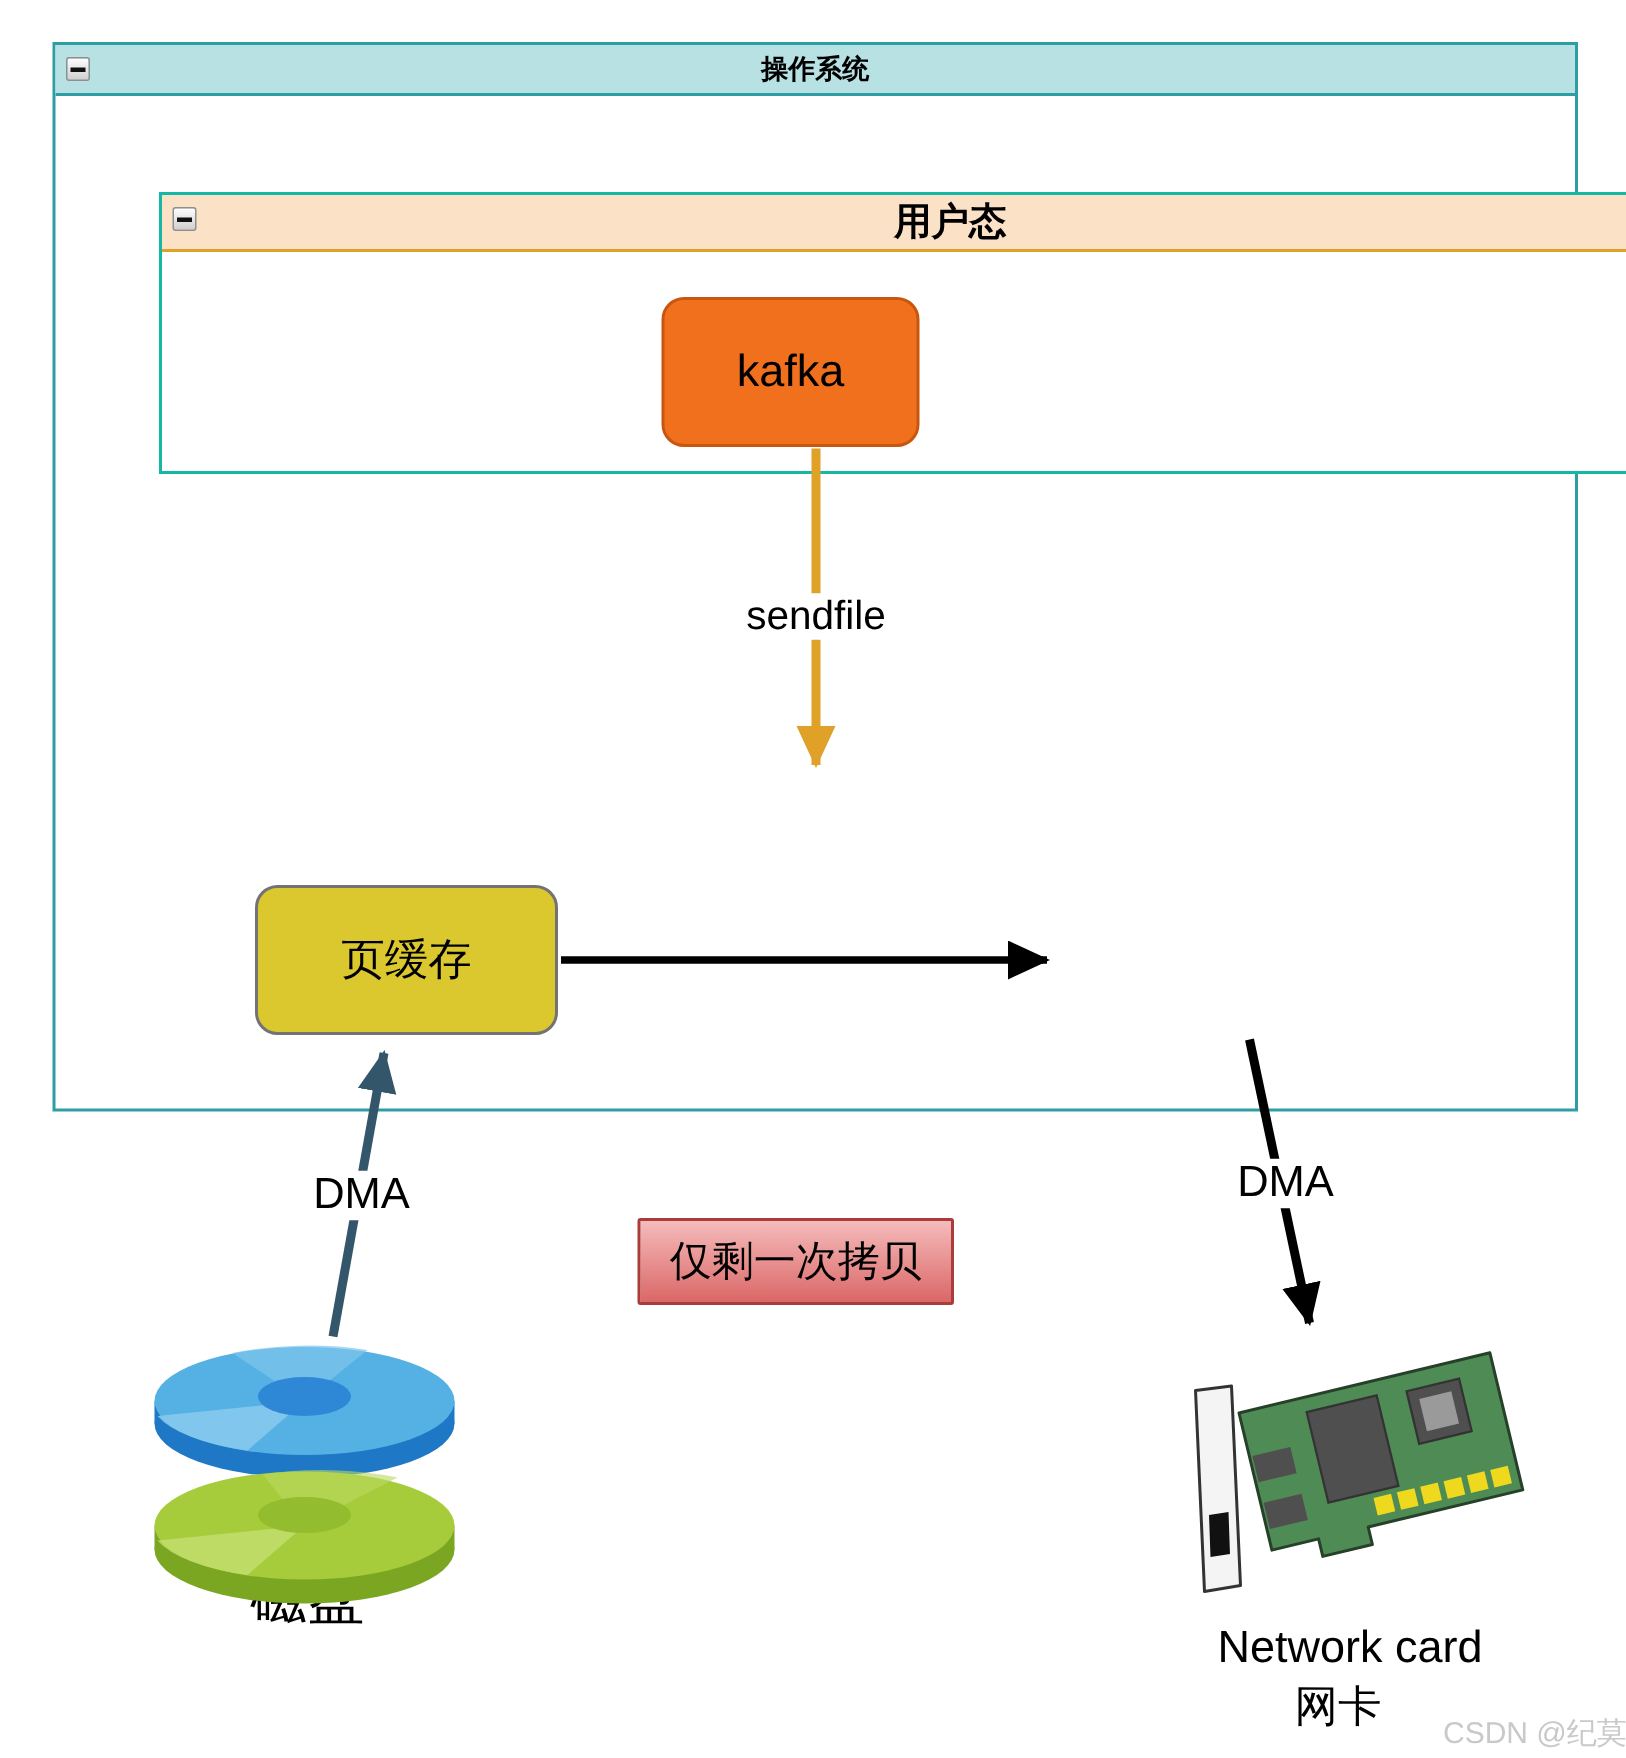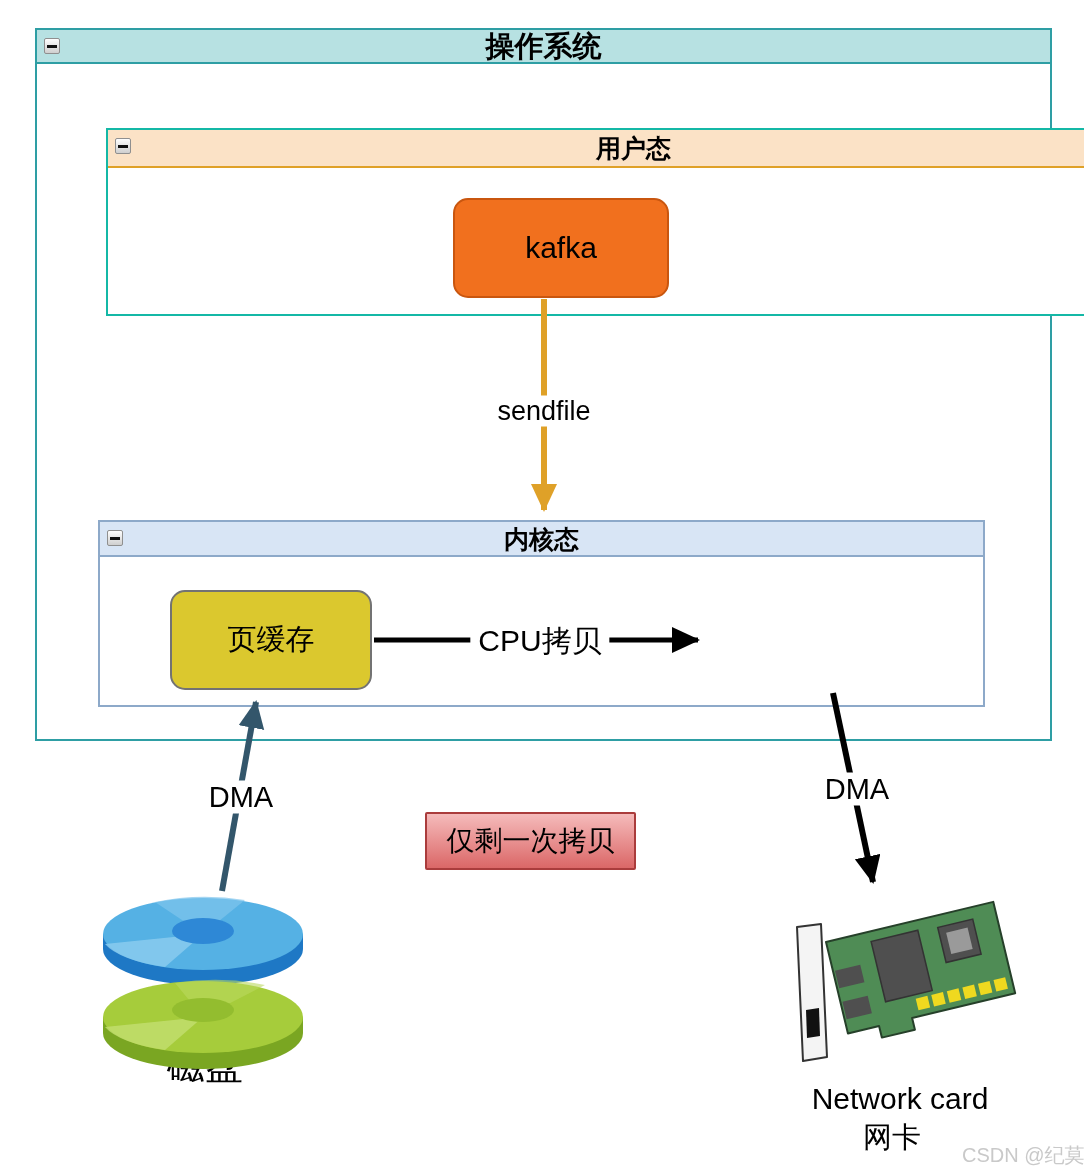--- a/index.html
+++ b/index.html
@@ -6,39 +6,39 @@
   body{font-family:"Liberation Sans","DejaVu Sans",sans-serif;color:#000;}
   #canvas{position:relative;width:1084px;height:1172px;background:#fff;overflow:hidden;}
 
   
   .window{position:absolute;background:#fff;box-sizing:border-box;z-index:1;}
   .win-header{position:absolute;left:0;top:0;right:0;box-sizing:border-box;}
   .win-title{width:100%;text-align:center;font-weight:bold;}
 
   #os-box{left:35px;top:28px;width:1017px;height:713px;border:2px solid #2E9EA4;}
   #os-header{height:34px;background:#B7E1E2;border-bottom:2px solid #2E9EA4;}
-  #os-header .win-title{font-size:29px;line-height:33px;}
+  #os-header .win-title{font-size:18px;line-height:33px;}
 
   #user-box{left:106px;top:128px;width:1055px;height:188px;border:2px solid #14b8a6;}
   #user-header{height:38px;background:#FBE2C6;border-bottom:2px solid #DFA128;}
   #user-header .win-title{font-size:25px;line-height:37px;}
 
   #kernel-box{left:98px;top:520px;width:887px;height:187px;border:2px solid #8DA9C9;}
   #kernel-header{height:35px;background:#D8E5F5;border-bottom:2px solid #8DA9C9;}
   #kernel-header .win-title{font-size:25px;line-height:34px;}
 
   .win-btn{position:absolute;left:7px;top:8px;width:16px;height:16px;
     background:linear-gradient(#fefefe,#cfcfcf);border:1px solid #8f8f8f;
     border-radius:2px;box-sizing:border-box;}
   .win-btn .minus{position:absolute;left:2px;right:2px;top:6px;height:3px;background:#111;}
 
   
   .node{position:absolute;display:flex;align-items:center;justify-content:center;
     text-align:center;box-sizing:border-box;z-index:2;}
-  #kafka{left:453px;top:198px;width:216px;height:100px;background:#F1701E;
+  #kafka{left:441px;top:198px;width:172px;height:100px;background:#F1701E;
     border:2px solid #C9560F;border-radius:15px;font-size:30px;}
   #page-cache{left:170px;top:590px;width:202px;height:100px;background:#DBC82E;
     border:2px solid #737373;border-radius:15px;font-size:29px;}
   #socket-buffer{left:712px;top:588px;width:206px;height:103px;background:#E8A039;
     border:2px solid #C07E1D;border-radius:15px;font-size:29px;line-height:1.3;padding:0 30px;}
   #copy-note{left:425px;top:812px;width:211px;height:58px;
     background:linear-gradient(#F5BBBB,#DB6767);border:2px solid #AA3C3C;
     border-radius:2px;font-size:28px;}
 
   
@@ -81,28 +81,20 @@
 
   <div class="window" id="user-box">
     <div class="win-header" id="user-header">
       <div class="win-btn">
         <div class="minus"></div>
       </div>
       <div class="win-title">用户态</div>
     </div>
   </div>
 
-  <div class="window" id="kernel-box">
-    <div class="win-header" id="kernel-header">
-      <div class="win-btn">
-        <div class="minus"></div>
-      </div>
-      <div class="win-title">内核态</div>
-    </div>
-  </div>
 
   <div class="node" id="kafka">kafka</div>
   <div class="node" id="page-cache">页缓存</div>
   <div class="node" id="copy-note">仅剩一次拷贝</div>
 
   <svg id="arrow-layer" width="1084" height="1172">
     <defs>
       <marker id="mGold" markerUnits="userSpaceOnUse" markerWidth="34" markerHeight="30" refX="26" refY="13" orient="auto">
           <path d="M0,0 L28,13 L0,26 Z" fill="#DFA128"></path>
         </marker>
@@ -113,21 +105,20 @@
           <path d="M0,0 L28,13 L0,26 Z" fill="#33566B"></path>
         </marker>
     </defs>
     <line x1="544" y1="299" x2="544" y2="510" stroke="#DFA128" stroke-width="6" marker-end="url(#mGold)"></line>
     <line x1="374" y1="640" x2="698" y2="640" stroke="#000000" stroke-width="5" marker-end="url(#mBlack)"></line>
     <line x1="222" y1="891" x2="256" y2="702" stroke="#33566B" stroke-width="6" marker-end="url(#mSlate)"></line>
     <line x1="833" y1="693" x2="873" y2="882" stroke="#000000" stroke-width="6" marker-end="url(#mBlack)"></line>
   </svg>
 
   <div class="arrow-label" id="lbl-sendfile">sendfile</div>
-  <div class="arrow-label" id="lbl-cpu">CPU拷贝</div>
   <div class="arrow-label" id="lbl-dma-left">DMA</div>
   <div class="arrow-label" id="lbl-dma-right">DMA</div>
 
   <svg class="icon-svg" id="disk-icon" width="220" height="200" viewBox="0 0 220 200">
 
     <g>
       <ellipse cx="108" cy="69" rx="100" ry="36" fill="#1E78C5"></ellipse>
       <rect x="8" y="54" width="200" height="15" fill="#1E78C5"></rect>
       <ellipse cx="108" cy="54" rx="100" ry="36" fill="#55B1E4"></ellipse>
       <path d="M108,54 L10,64 A100,36 0 0 0 70,87 Z" fill="#8ACBEF" opacity="0.85"></path>

